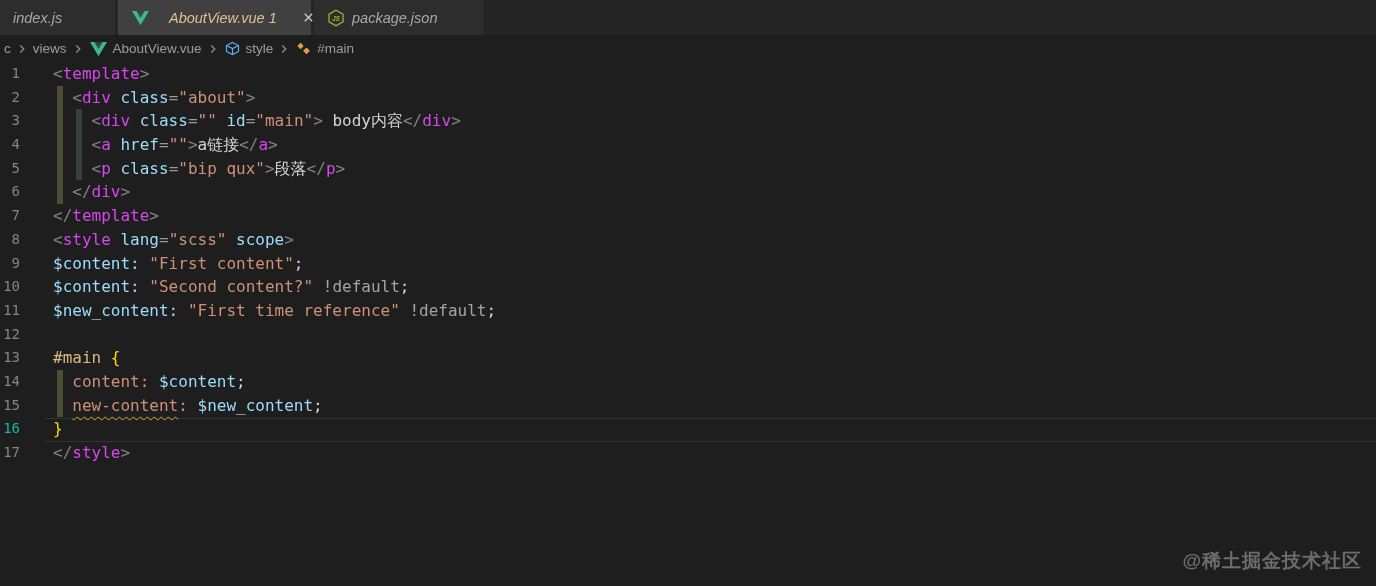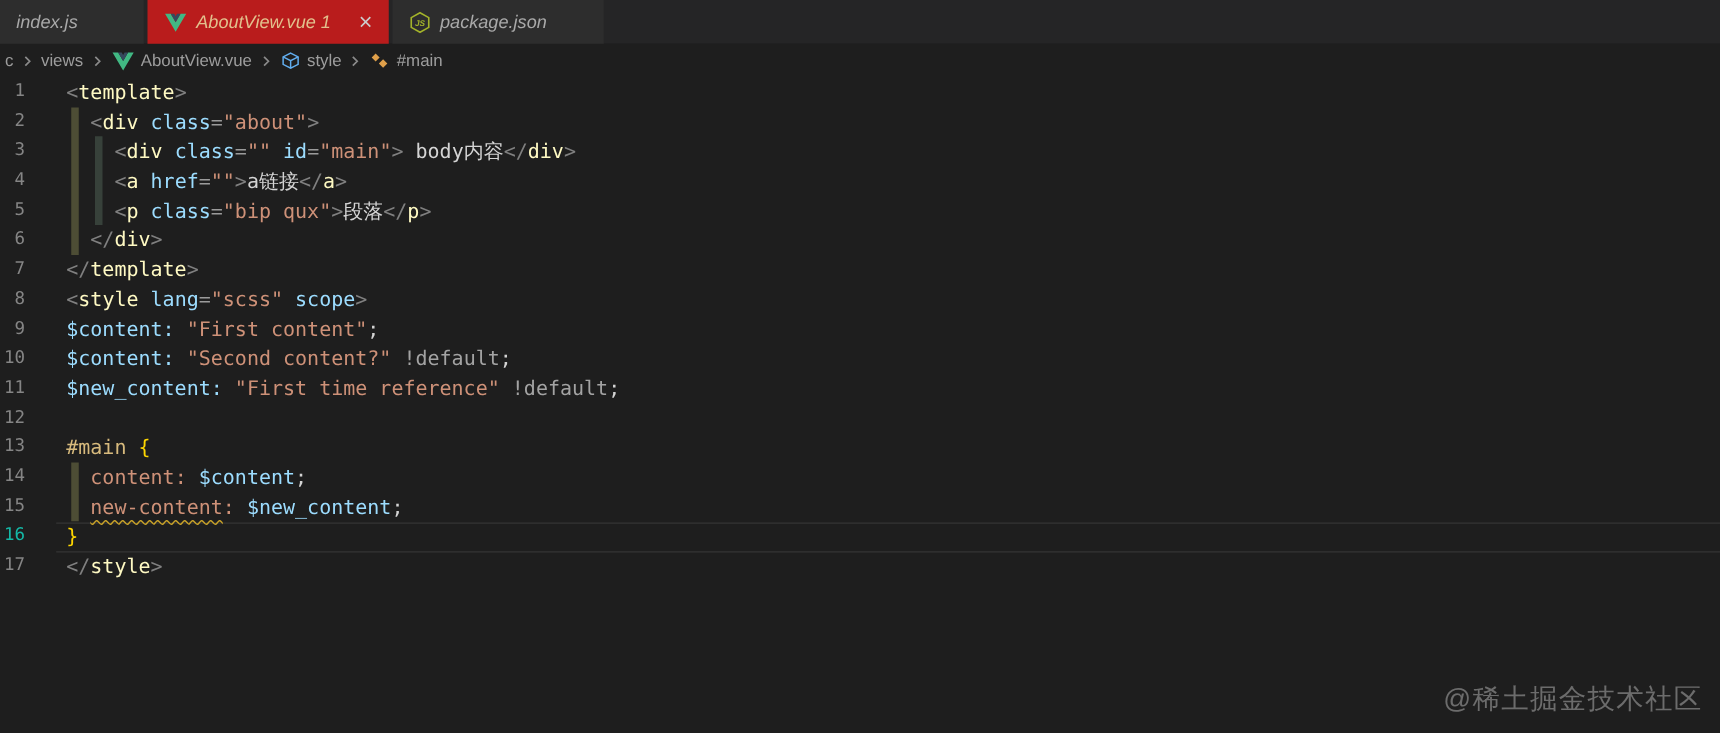--- a/index.html
+++ b/index.html
@@ -7,21 +7,21 @@
     width:1376px;height:586px;overflow:hidden;position:relative;
     background:#1e1e1e;font-family:"Liberation Sans",sans-serif;
   }
   
   .tabbar{height:35px;background:#252526;display:flex;align-items:stretch;font-style:italic;}
   .tab{
     display:flex;align-items:center;box-sizing:border-box;
     padding:0 11px 0 13px;margin-right:3px;cursor:pointer;
     font-size:14.5px;color:#a9a9a9;background:#2d2d2d;white-space:nowrap;
   }
-  .tab.active{background:#b91c1c;color:#e2c08d;}
+  .tab.active{background:#404040;color:#e2c08d;gap:12px;}
   .tabicon{display:flex;margin-right:7px;flex:none;}
   .tablabel{flex:1;}
   .tabclose{display:flex;margin-left:12px;flex:none;cursor:pointer;}
   
   .breadcrumb{
     height:27px;display:flex;align-items:center;background:#1e1e1e;
     padding-left:3px;font-size:13.5px;color:#9d9d9d;
   }
   .bc-item{display:flex;align-items:center;cursor:pointer;padding:0 1px;}
   .bc-icon{display:flex;margin-right:5px;}
@@ -38,39 +38,39 @@
     border-top:1px solid #353535;border-bottom:1px solid #353535;z-index:0;
   }
   .line{position:relative;display:flex;height:23.7px;line-height:23.7px;white-space:pre;z-index:1;}
   .ln{
     width:20px;flex:none;text-align:right;color:#858585;
     font-size:14px;line-height:23.7px;
   }
   .line.active .ln{color:#14b8a6;}
   .code{padding-left:33px;}
   .tk-pun{color:#808080}
-  .tk-tag{color:#fef9c3}
+  .tk-tag{color:#d946ef}
   .tk-attr{color:#9cdcfe}
   .tk-op{color:#9b9b9b}
   .tk-str{color:#ce9178}
   .tk-txt{color:#d4d4d4}
   .tk-var{color:#9cdcfe}
   .tk-kw{color:#a3a3a3}
   .tk-sel{color:#d7ba7d}
   .tk-brace{color:#ffd700}
   .tk-prop{color:#ce9178}
   .tk-sq{
     text-decoration:underline;text-decoration-style:wavy;
     text-decoration-color:#c9a227;text-decoration-thickness:1px;
     text-underline-offset:5px;
   }
   
   .watermark{
     position:absolute;right:14px;bottom:12px;color:#6c6c6c;
-    font-size:22px;letter-spacing:1px;
+    font-size:19px;letter-spacing:1px;font-weight:bold;
   }
 </style>
 </head>
 <body>
 
 <div class="tabbar" id="tabbar">
     <div class="tab" style="width: 115px;">
       <span class="tablabel">index.js</span>
     </div>
     <div class="tab active" style="width: 193px;">

